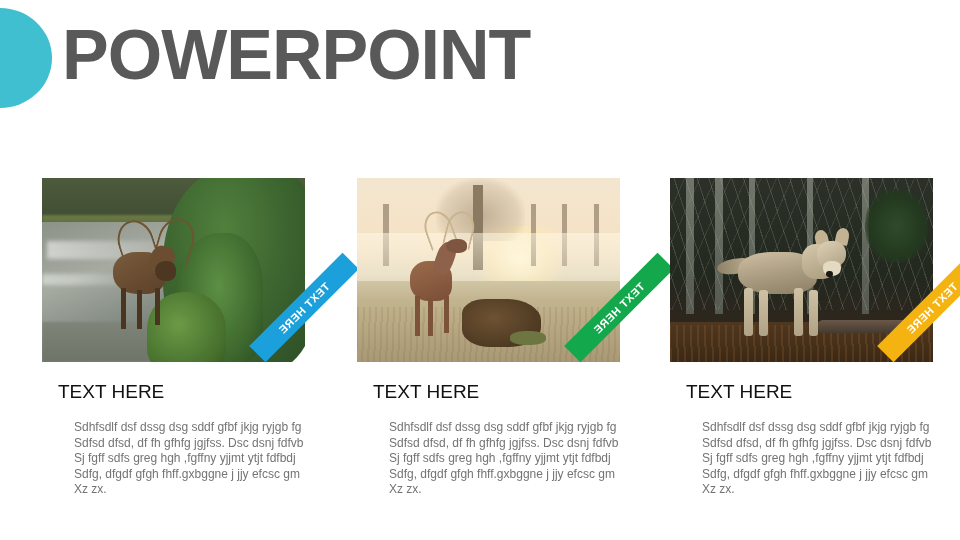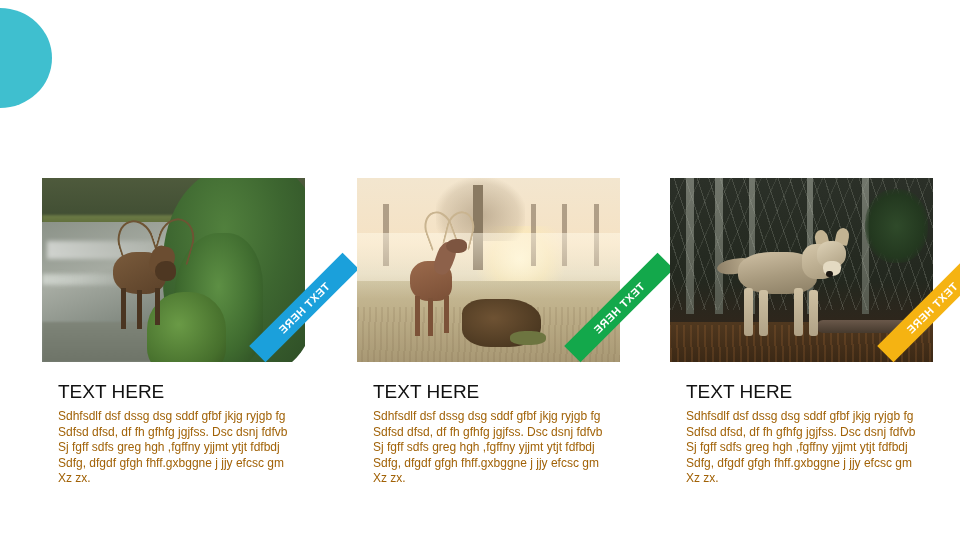--- a/index.html
+++ b/index.html
@@ -347,34 +347,35 @@
     width: 272px;
   }
   .caption-title {
     font-size: 19px;
     color: #111111;
     line-height: 24px;
     margin: 0 0 5px 0;
     white-space: nowrap;
   }
   .caption-body {
-    margin: 0;
+    margin: 16px;
     font-size: 12px;
     line-height: 15.5px;
-    color: #a16207;
+    color: #737373;
   }
   .caption-body span { display: block; white-space: nowrap; }
 </style>
 </head>
 <body>
 
 <div class="slide">
 
   <div class="header">
     <div class="accent-shape"></div>
+    <div class="slide-title">POWERPOINT</div>
   </div>
 
   <div class="columns">
 
     <div class="column col-0">
       <div class="photo-wrap">
         <div class="photo">
           <div class="photo-canvas ph-moose">
             <div class="sky"></div>
             <div class="grass-far"></div>

